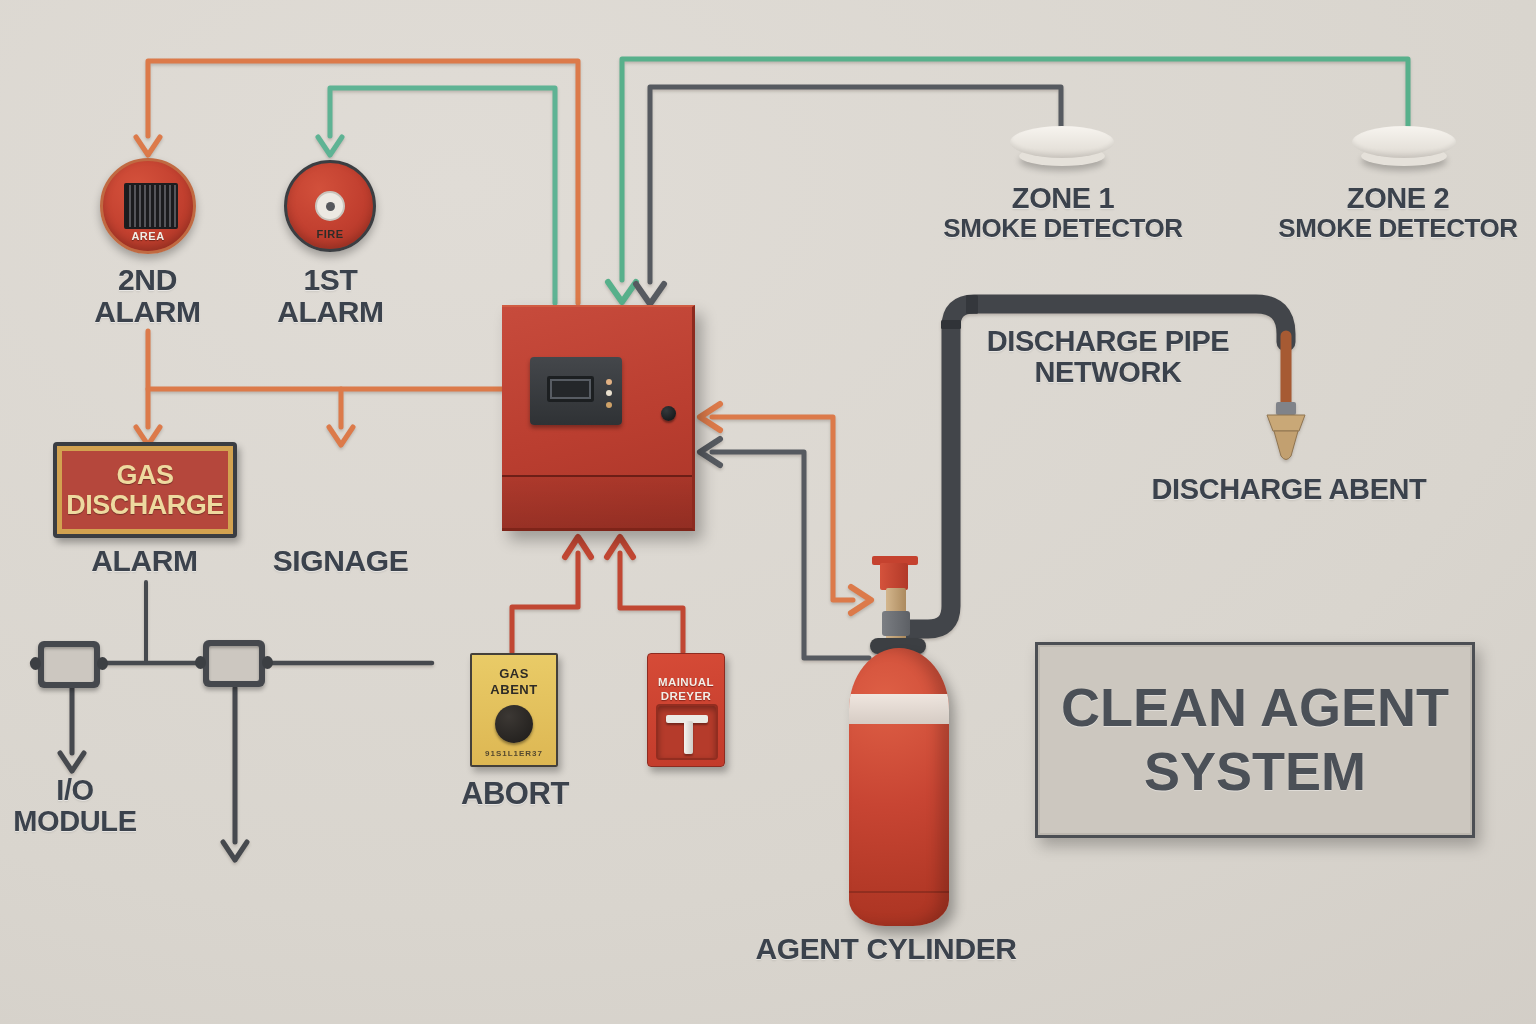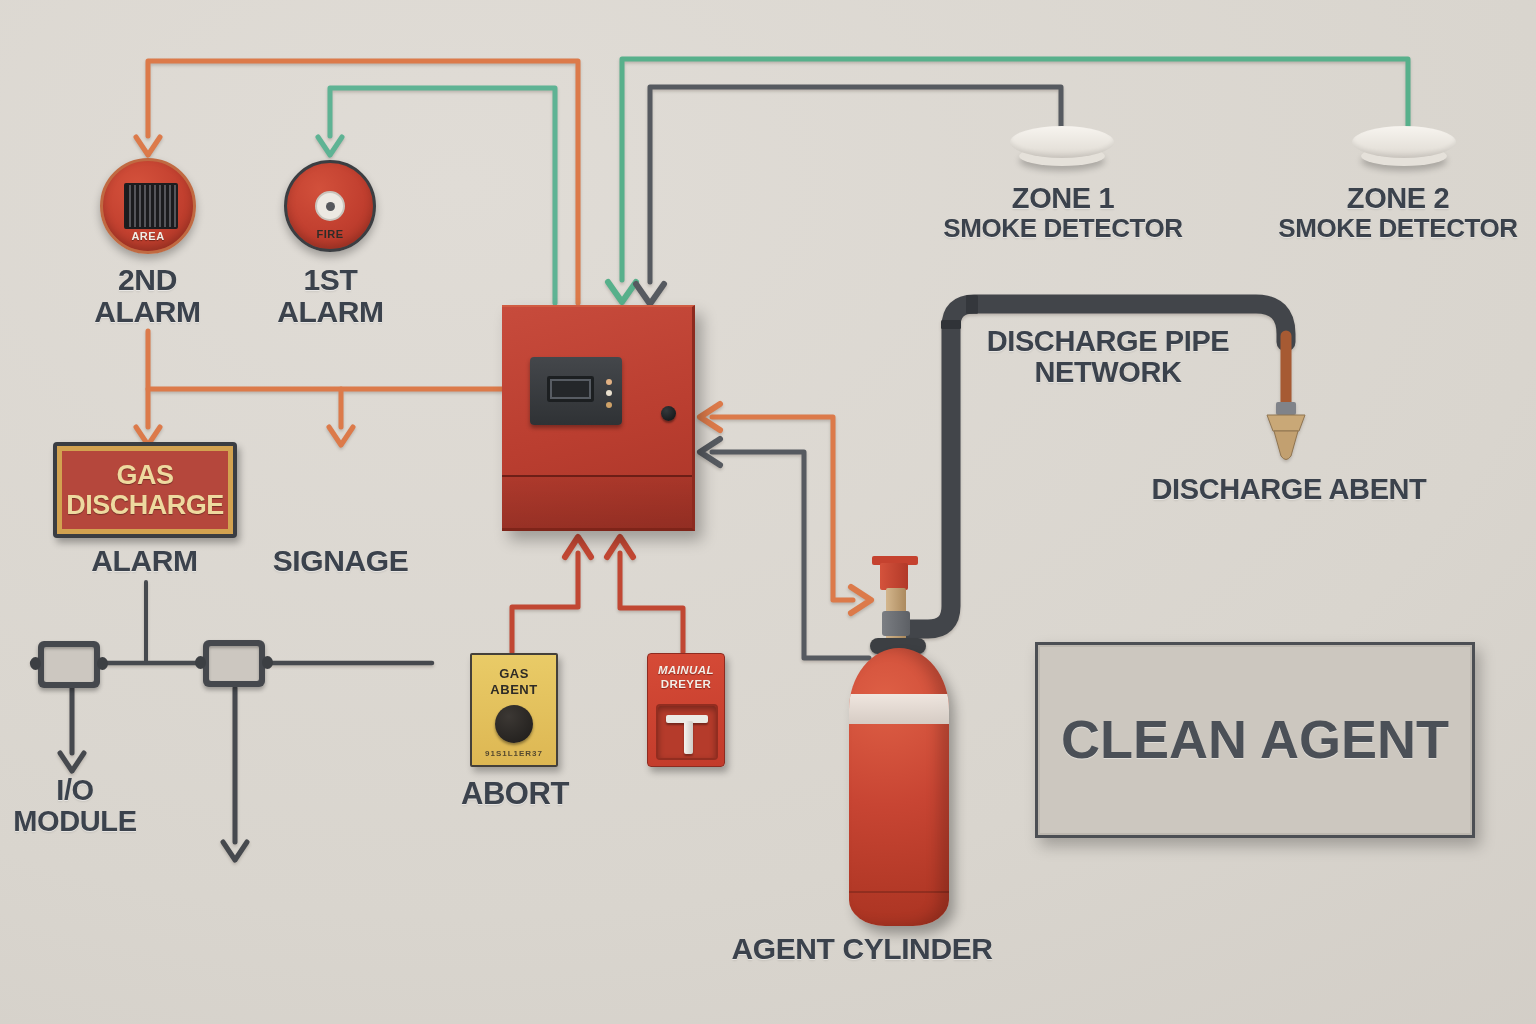--- a/index.html
+++ b/index.html
@@ -86,21 +86,21 @@
     background:radial-gradient(circle at 36% 30%,#3c3834,#1d1b19);box-shadow:0 2px 3px rgba(0,0,0,.4);}
   .abort .fine{position:absolute;left:0;right:0;bottom:7px;font-size:8px;font-weight:bold;
     letter-spacing:1px;color:#55492f;}
 
   
   .pullst{left:647px;top:653px;width:78px;height:114px;border-radius:4px;
     background:linear-gradient(170deg,#d64b37 0%,#c23b2b 100%);
     border:1px solid #8e2b20;box-shadow:3px 5px 7px rgba(0,0,0,.3);text-align:center;}
   .pullst .t{display:block;font-weight:bold;font-size:11.5px;color:#f4efe8;letter-spacing:.4px;
     line-height:1.25;text-shadow:0 1px 1px rgba(90,15,10,.6);}
-  .pullst .t1{margin-top:9px;font-style:italic;}
+  .pullst .t1{margin-top:21px;}
   .recess{position:absolute;left:8px;top:50px;width:62px;height:56px;border-radius:4px;
     background:#b53b2b;border:2px solid #922d20;box-shadow:inset 0 3px 6px rgba(0,0,0,.35);}
   .thandle-bar{position:absolute;left:8px;top:9px;width:42px;height:8px;border-radius:2px;
     background:#eceae5;box-shadow:0 2px 2px rgba(0,0,0,.35);}
   .thandle-stem{position:absolute;left:26px;top:15px;width:9px;height:33px;border-radius:2px;
     background:linear-gradient(90deg,#f4f2ee,#cfccc7);box-shadow:0 2px 2px rgba(0,0,0,.3);}
 
   
   .cyl-flange{left:872px;top:556px;width:46px;height:9px;background:#c5422f;border-radius:2px;}
   .cyl-cap{left:880px;top:563px;width:28px;height:27px;background:linear-gradient(90deg,#d4523c,#b23928);border-radius:2px;}
@@ -273,29 +273,30 @@
 
   <div class="dev cyl-flange"></div>
   <div class="dev cyl-cap"></div>
   <div class="dev cyl-stem"></div>
   <div class="dev cyl-collar"></div>
   <div class="dev cyl-neck"></div>
   <div class="dev cyl-body">
     <div class="cyl-band"></div>
     <div class="cyl-seam"></div>
   </div>
-  <div class="lbl s30" style="left:712px;top:933px;width:300px;">
+  <div class="lbl s30" style="left:736px;top:933px;width:300px;">
     <span>AGENT CYLINDER</span>
   </div>
 
   <div class="lbl s29" style="left:958px;top:326px;width:300px;">
     <span>DISCHARGE PIPE</span>
     <span>NETWORK</span>
   </div>
   <div class="lbl s29" style="left:1139px;top:474px;width:300px;">
     <span>DISCHARGE ABENT</span>
   </div>
 
   <div class="dev big-sign">
     <span>CLEAN AGENT</span>
+    <span>SYSTEM</span>
   </div>
 
 </div>
 
 </body></html>

